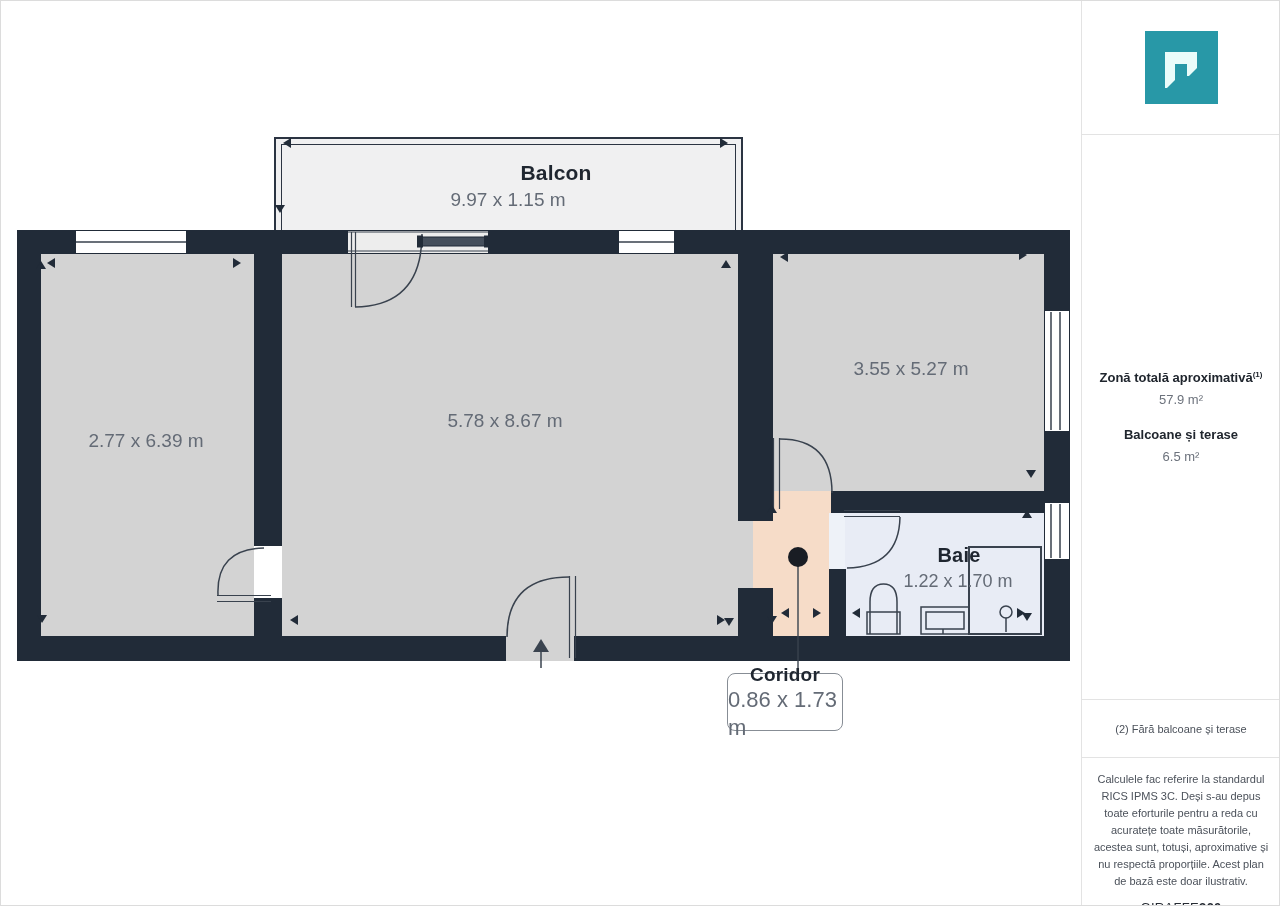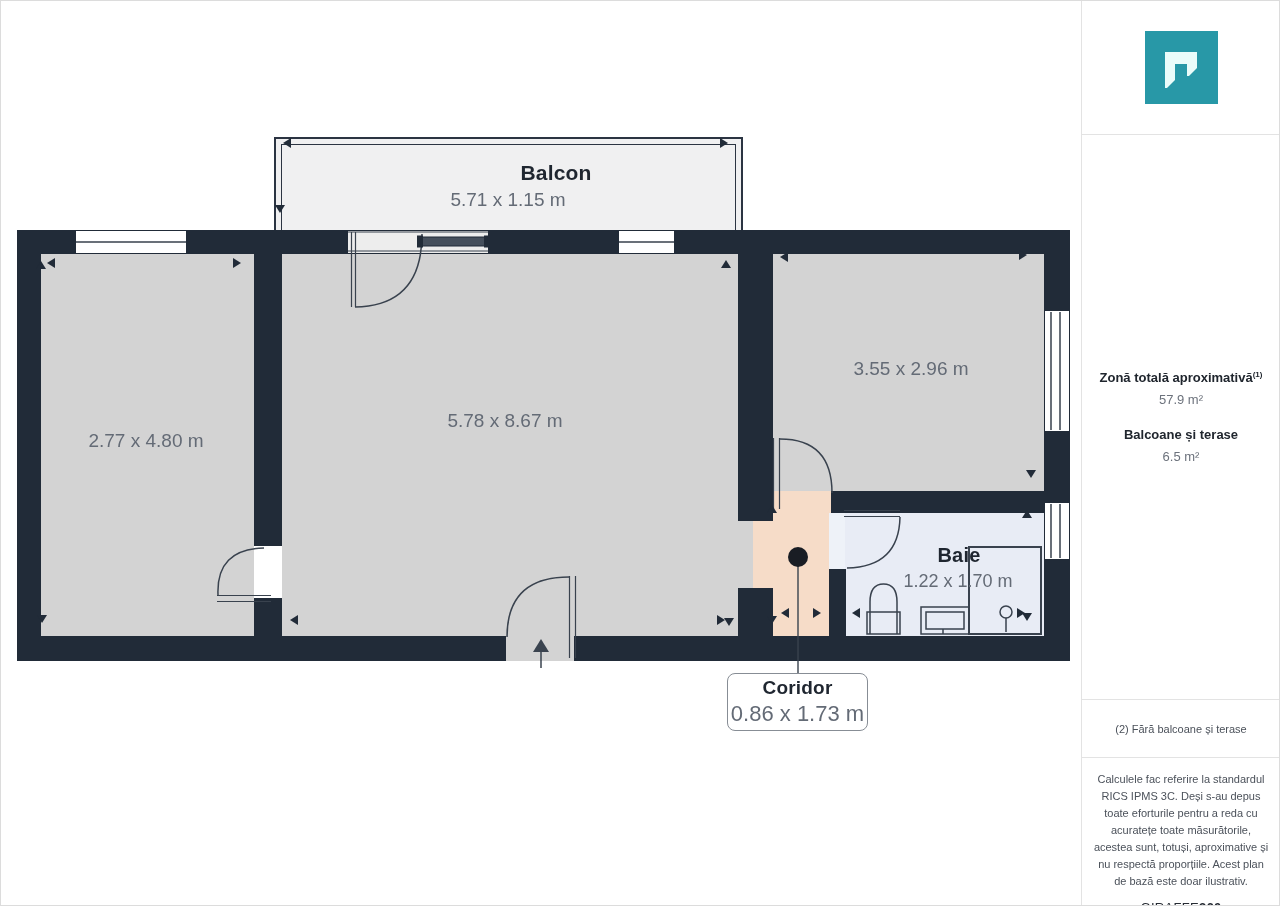--- a/index.html
+++ b/index.html
@@ -15,21 +15,21 @@
   .win{position:absolute;background:#ffffff;}
   .open{position:absolute;background:#ededed;}
   .balcony{position:absolute;left:273px;top:136px;width:469px;height:94px;
     background:#f0f0f1;border:2px solid #2b3442;border-bottom:none;box-sizing:border-box;}
   .balcony-inner{position:absolute;left:5px;top:5px;right:5px;bottom:0;
     border:1.5px solid #2b3442;border-bottom:none;}
   svg.overlay{position:absolute;left:0;top:0;z-index:4;pointer-events:none;}
   .lbl{position:absolute;transform:translate(-50%,-50%);white-space:nowrap;z-index:5;}
   .room-name{font-size:20px;font-weight:700;color:#1f2630;letter-spacing:.2px;}
   .room-dims{font-size:19px;font-weight:400;color:#646b76;}
-  .coridor-box{position:absolute;left:726px;top:672px;width:141px;height:58px;z-index:6;
+  .coridor-box{position:absolute;left:726px;top:672px;width:116px;height:58px;z-index:6;
     background:#fff;border:1.5px solid #878d95;border-radius:8px;box-sizing:border-box;
     display:flex;flex-direction:column;align-items:center;justify-content:center;line-height:1.25;}
   .coridor-box .room-name{font-size:19px;}
   .coridor-box .room-dims{font-size:22px;}
   .arr{position:absolute;width:0;height:0;border:5px solid transparent;z-index:5;}
   
   .sidebar{position:absolute;left:1080px;top:0;width:199px;height:904px;
     border-left:1px solid #e3e3e3;box-sizing:border-box;background:#fff;}
   .sb-sec1{height:133px;border-bottom:1px solid #e3e3e3;display:flex;align-items:center;justify-content:center;}
   .sb-sec2{height:564px;display:flex;flex-direction:column;align-items:center;justify-content:center;text-align:center;}
@@ -126,24 +126,24 @@
       <rect x="420.5" y="236" width="66" height="9" fill="#454f5c" stroke="#212b38" stroke-width="1"></rect>
       <rect x="416" y="234.5" width="6" height="12" fill="#212b38"></rect>
       <rect x="483" y="234.5" width="6" height="12" fill="#212b38"></rect>
 
       <polygon points="540,638 532,651 548,651" fill="#3a434f"></polygon>
 
       <circle cx="797" cy="556" r="10" fill="#191d24"></circle>
     </svg>
 
     <div class="lbl room-name" style="left:507px;top:172px;font-size:21px;margin-left:48px;">Balcon</div>
-    <div class="lbl room-dims" style="left:507px;top:199px;">5.71 x 1.15 m</div>
-    <div class="lbl room-dims" style="left:145px;top:440px;">2.77 x 4.80 m</div>
+    <div class="lbl room-dims" style="left:507px;top:199px;">9.97 x 1.15 m</div>
+    <div class="lbl room-dims" style="left:145px;top:440px;">2.77 x 6.39 m</div>
     <div class="lbl room-dims" style="left:504px;top:420px;">5.78 x 8.67 m</div>
-    <div class="lbl room-dims" style="left:910px;top:368px;">3.55 x 2.96 m</div>
+    <div class="lbl room-dims" style="left:910px;top:368px;">3.55 x 5.27 m</div>
     <div class="lbl room-name" style="left:958px;top:554px;">Baie</div>
     <div class="lbl room-dims" style="left:957px;top:580px;font-size:18px;">1.22 x 1.70 m</div>
 
     <div class="coridor-box">
       <div class="room-name">Coridor</div>
       <div class="room-dims">0.86 x 1.73 m</div>
     </div>
   <div class="arr" style="border-right: 8px solid rgb(33, 43, 56); left: 277px; top: 137px;"></div>
       <div class="arr" style="border-left: 8px solid rgb(33, 43, 56); left: 719px; top: 137px;"></div>
       <div class="arr" style="border-top: 8px solid rgb(33, 43, 56); left: 274px; top: 204px;"></div>

